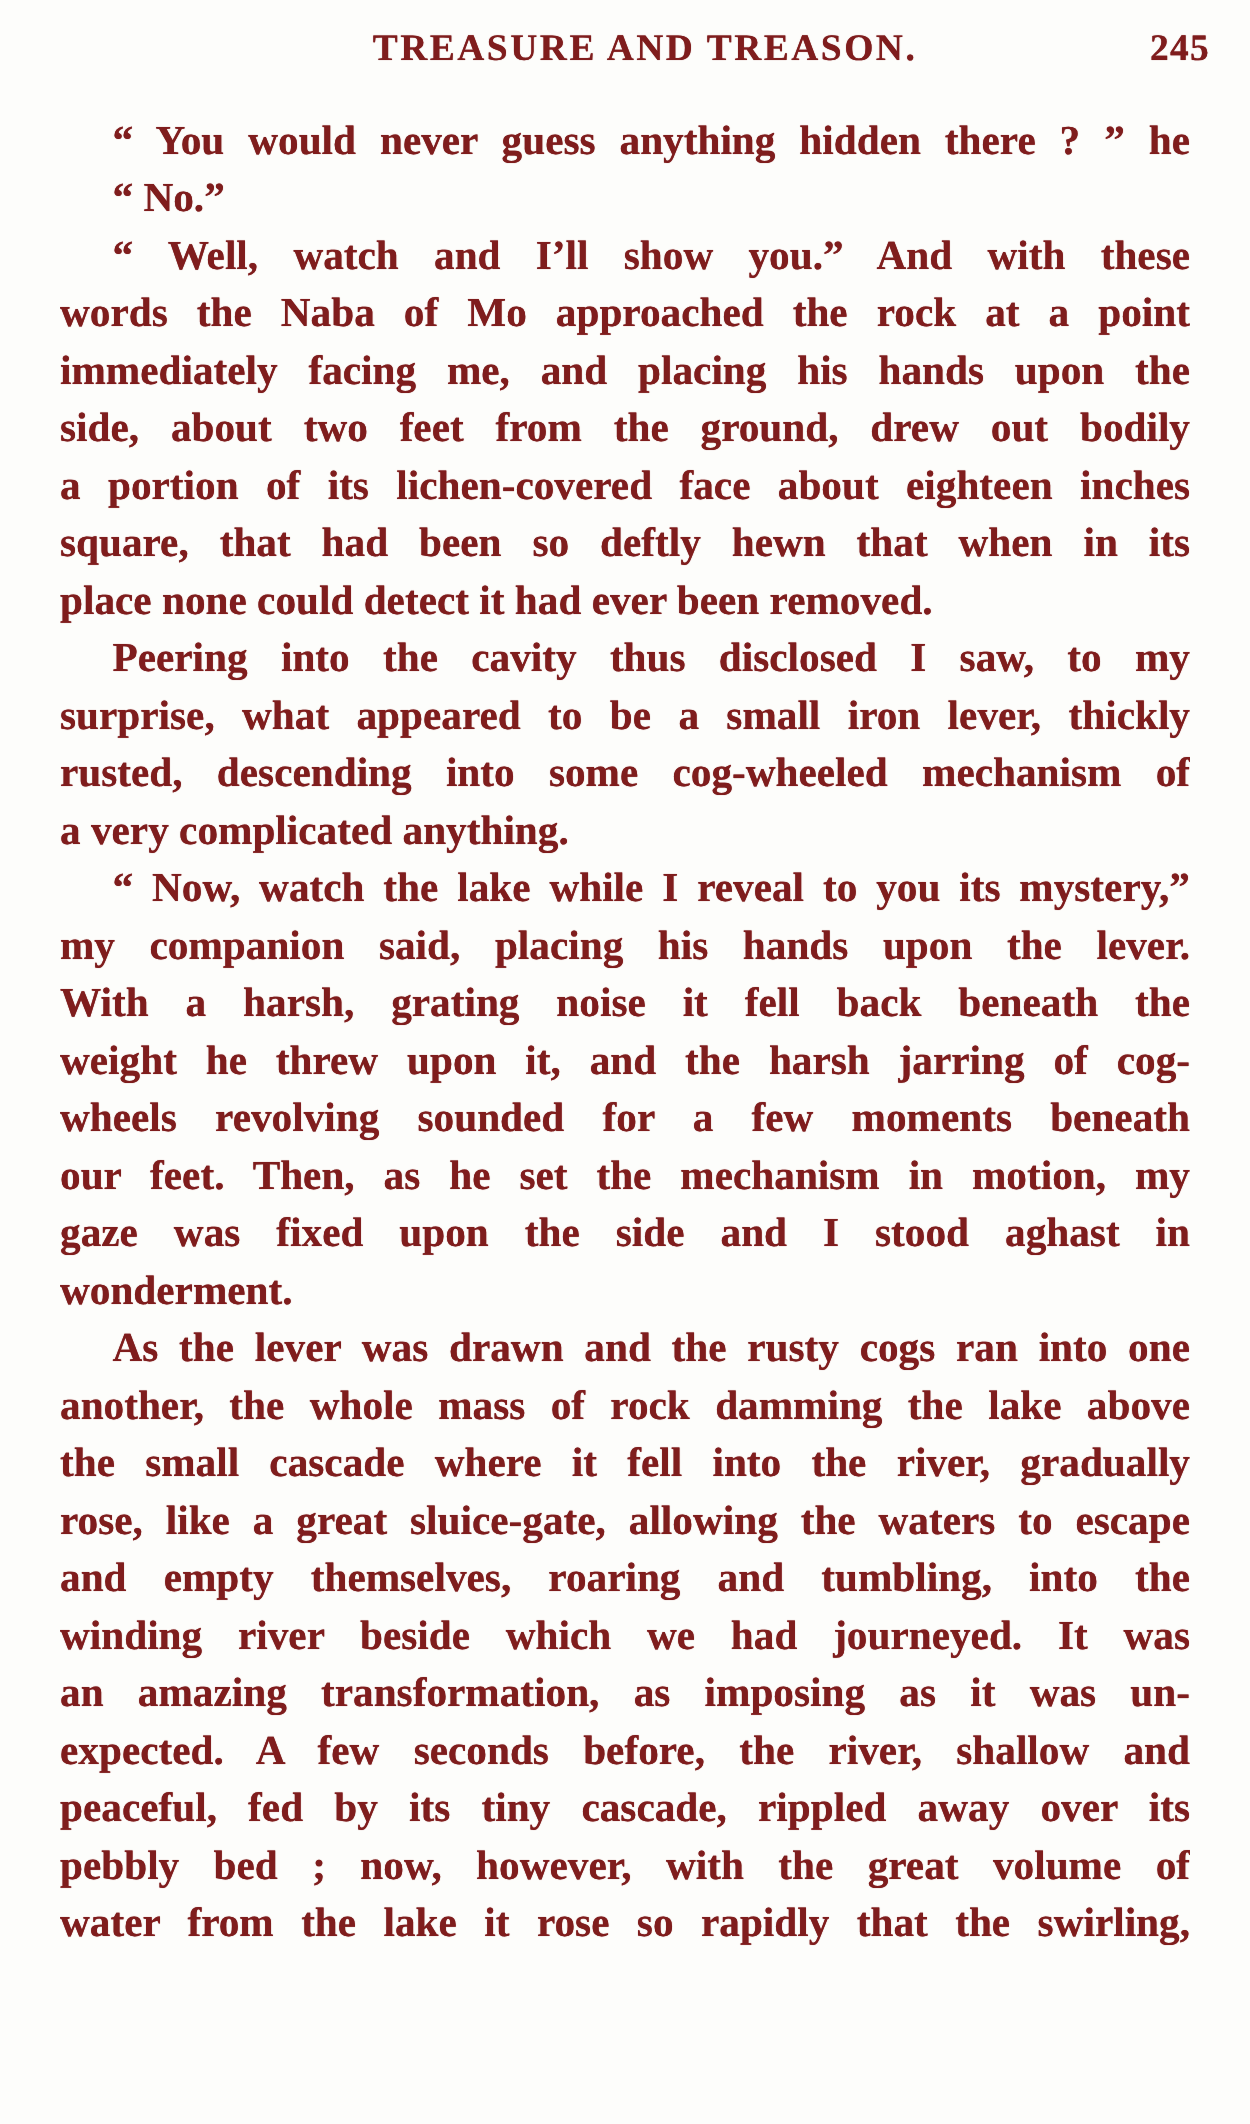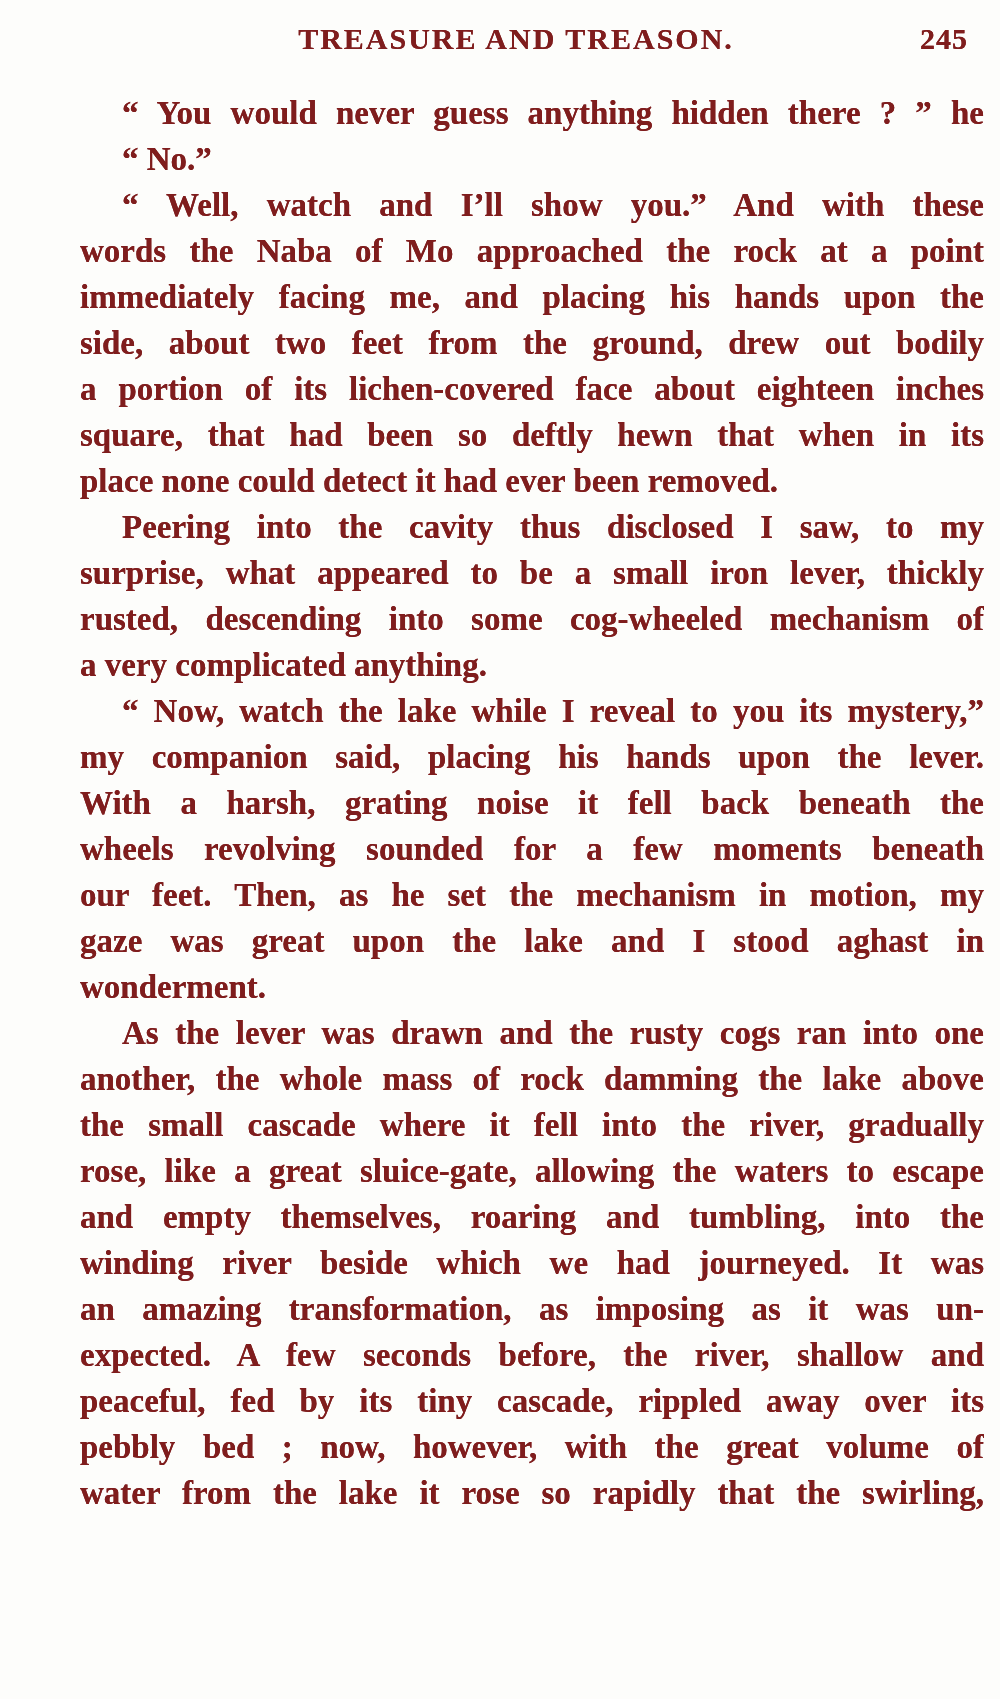--- a/index.html
+++ b/index.html
@@ -34,21 +34,21 @@
   }
   .page-number {
     position: absolute;
     right: 0;
     top: 0;
     letter-spacing: 1px;
   }
   .body-text {
     position: absolute;
     top: 90px;
-    left: 80px;
+    left: 48px;
     width: 904px;
     font-size: 33px;
     font-weight: bold;
     line-height: 46px;
     text-shadow: 0 0 0.6px currentColor;
   }
   .paragraph { margin: 0; padding: 0; }
   .line {
     text-align: left;
     white-space: normal;
@@ -88,23 +88,24 @@
       <div class="paragraph">
         <div class="line j indent">Peering into the cavity thus disclosed I saw, to my</div>
         <div class="line j">surprise, what appeared to be a small iron lever, thickly</div>
         <div class="line j">rusted, descending into some cog-wheeled mechanism of</div>
         <div class="line">a very complicated anything.</div>
       </div>
       <div class="paragraph">
         <div class="line j indent">“ Now, watch the lake while I reveal to you its mystery,”</div>
         <div class="line j">my companion said, placing his hands upon the lever.</div>
         <div class="line j">With a harsh, grating noise it fell back beneath the</div>
+        <div class="line j">weight he threw upon it, and the harsh jarring of cog-</div>
         <div class="line j">wheels revolving sounded for a few moments beneath</div>
         <div class="line j">our feet.  Then, as he set the mechanism in motion, my</div>
-        <div class="line j">gaze was great upon the lake and I stood aghast in</div>
+        <div class="line j">gaze was fixed upon the side and I stood aghast in</div>
         <div class="line">wonderment.</div>
       </div>
       <div class="paragraph">
         <div class="line j indent">As the lever was drawn and the rusty cogs ran into one</div>
         <div class="line j">another, the whole mass of rock damming the lake above</div>
         <div class="line j">the small cascade where it fell into the river, gradually</div>
         <div class="line j">rose, like a great sluice-gate, allowing the waters to escape</div>
         <div class="line j">and empty themselves, roaring and tumbling, into the</div>
         <div class="line j">winding river beside which we had journeyed.  It was</div>
         <div class="line j">an amazing transformation, as imposing as it was un-</div>

